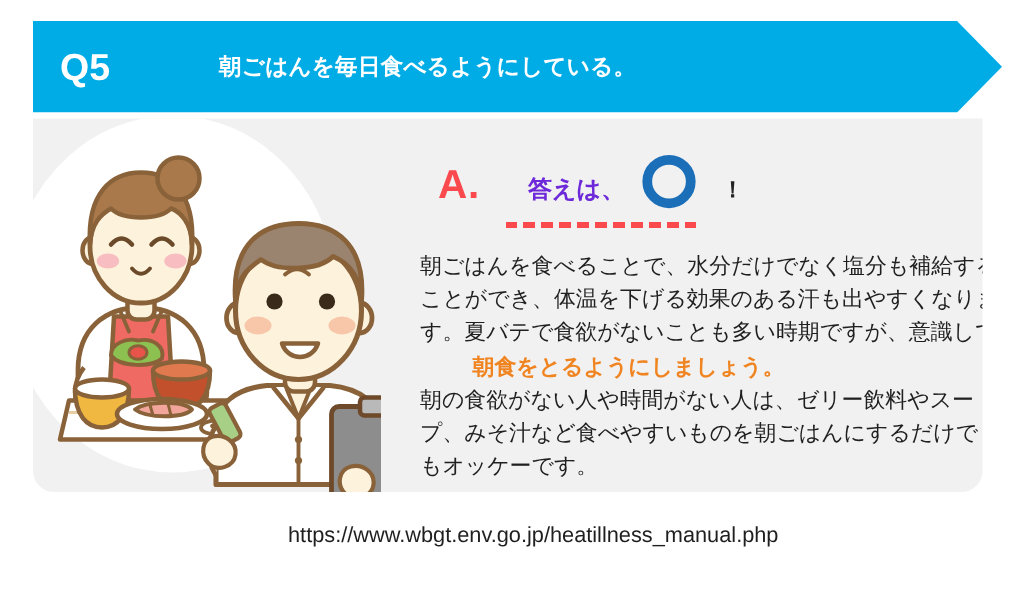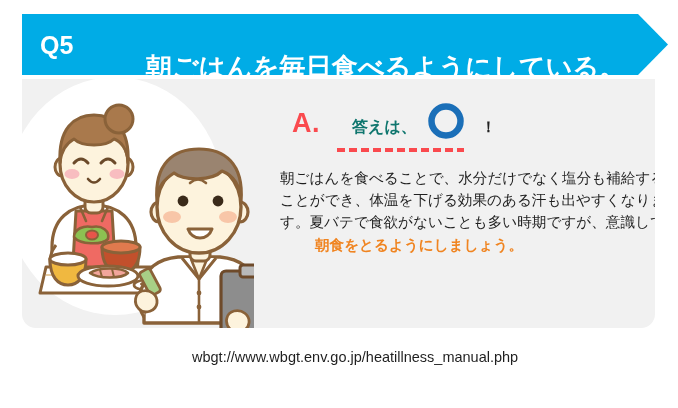--- a/index.html
+++ b/index.html
@@ -32,26 +32,25 @@
     font-size: 25px;
     font-weight: bold;
     color: #ffffff;
     letter-spacing: 0px;
     line-height: 30px;
   }
   #header-title {
     position: absolute;
     left: 124px;
     top: 17px;
-    font-size: 26px;
+    font-size: 15px;
     font-weight: bold;
     color: #ffffff;
     line-height: 28px;
     letter-spacing: 0.2px;
-    margin-top: 22px;
   }
 
   
   #content-panel {
     position: absolute;
     left: 22px;
     top: 79px;
     width: 633px;
     height: 249px;
     background: #f1f1f1;
@@ -96,21 +95,21 @@
     color: #fa4a4e;
     line-height: 30px;
     letter-spacing: 0.5px;
   }
   #answer-lead {
     position: absolute;
     left: 78px;
     top: 18px;
     font-size: 16px;
     font-weight: bold;
-    color: #0f766e;
+    color: #6d28d9;
     line-height: 20px;
   }
   #answer-mark {
     position: absolute;
     left: 152px;
     top: 2px;
     width: 40px;
     height: 40px;
   }
   #answer-mark svg { display:block; }
@@ -290,19 +289,20 @@
       <svg width="40" height="40" viewBox="0 0 40 40">
         <circle cx="20" cy="20" r="14.5" fill="none" stroke="#1b6fb8" stroke-width="6.5"></circle>
       </svg>
     </div>
     <div id="answer-bang">！</div>
     <div id="answer-underline"></div>
   </div>
 
   <div id="answer-body">
     <p><span>朝ごはんを食べることで、水分だけでなく塩分も補給することができ、体温を下げる効果のある汗も出やすくなります。夏バテで食欲がないことも多い時期ですが、意識して</span><span class="hl">朝食をとるようにしましょう。</span></p>
+    <p>朝の食欲がない人や時間がない人は、ゼリー飲料やスープ、みそ汁など食べやすいものを朝ごはんにするだけでもオッケーです。</p>
   </div>
 
 </div>
 
 <div id="footer-reference">
-  <div>wbgt://www.wbgt.env.go.jp/heatillness_manual.php</div>
+  <div>https://www.wbgt.env.go.jp/heatillness_manual.php</div>
 </div>
 
 </body></html>

